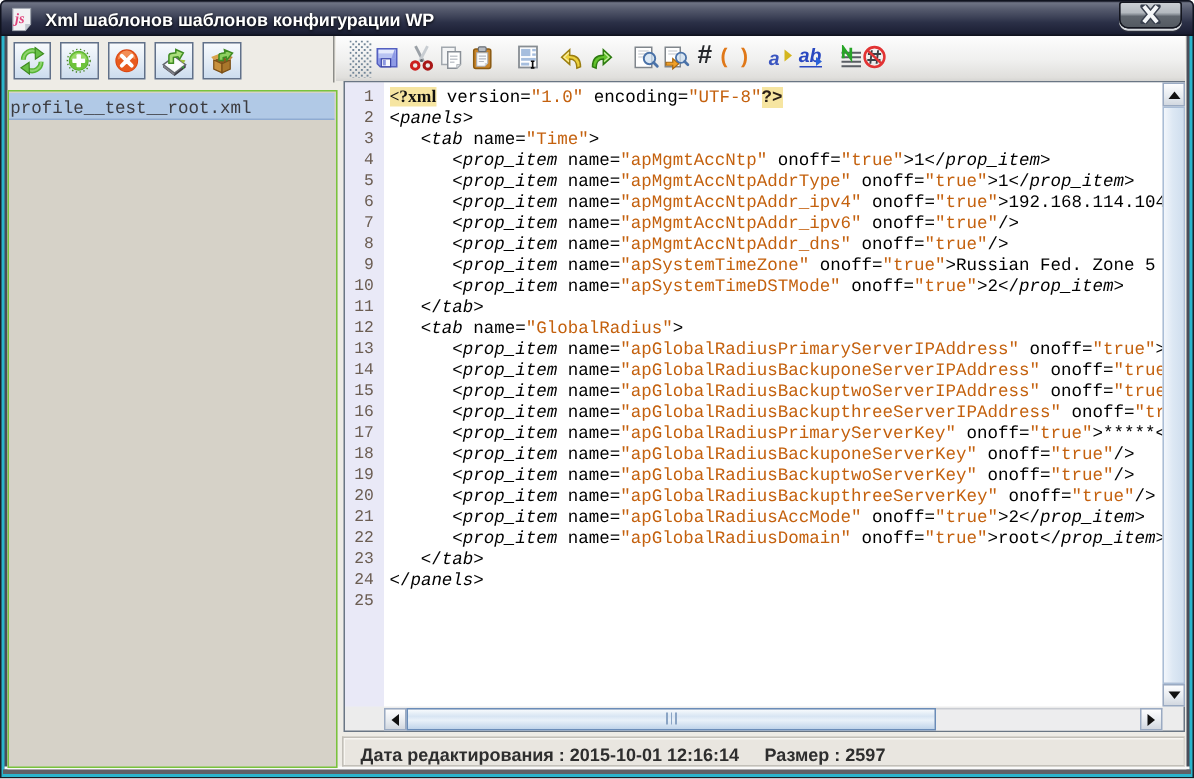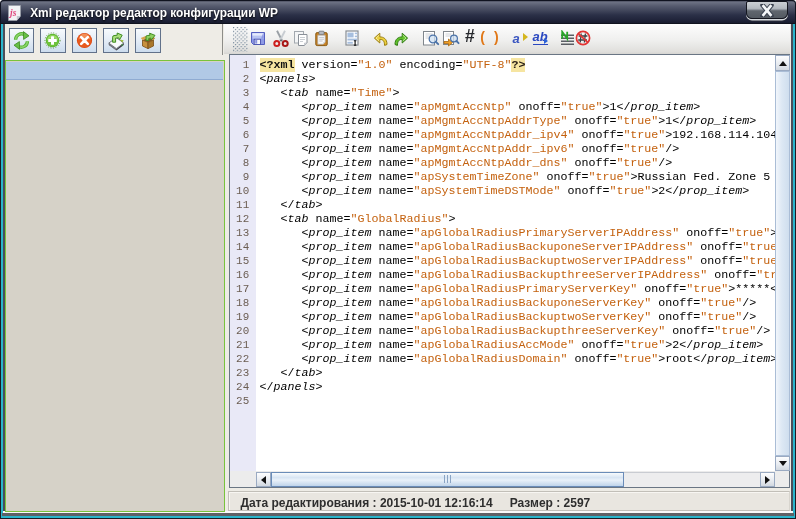--- a/index.html
+++ b/index.html
@@ -2,21 +2,21 @@
 <html><head><meta charset="utf-8">
 <style>
 html,body{margin:0;padding:0;width:796px;height:519px;overflow:hidden;background:#fff;
  font-family:"Liberation Sans",sans-serif;}
 *{box-sizing:border-box;}
 .abs{position:absolute;}
 #win{position:relative;width:796px;height:519px;}
 i{font-style:normal;}
 i.tg{font-style:italic;}
 i.st{color:#c4610e;}
-i.pi{font-weight:bold;background:#f6e5a1;color:#111;}
+i.pi{font-weight:bold;background:#f6e5a1;color:#111;font-family:Liberation Serif, serif;}
 i.pi2{font-weight:bold;background:#f6e5a1;color:#2a2018;}
 pre{margin:0;font-family:"Liberation Mono",monospace;}
 </style></head><body>
 <div id="win">
 
 <div class="abs" style="left:0;top:20px;width:796px;height:499px;background:#1c1c24;"></div>
 <div class="abs" style="left:0.8px;top:20px;width:794.2px;height:497.6px;background:#2ab5cc;"></div>
 <div class="abs" style="left:3px;top:20px;width:789.5px;height:494.5px;background:#4a4e5a;"></div>
 <div class="abs" style="left:4.5px;top:22px;width:786px;height:491.5px;background:#eeece6;"></div>
 <div class="abs" style="left:3px;top:510.9px;width:790px;height:2.2px;background:#fafafa;"></div>
@@ -24,21 +24,21 @@
 <div class="abs" style="left:0;top:0;width:796px;height:23.5px;border-radius:4px 4px 0 0;
 background:linear-gradient(#151827 0px,#6e7384 2px,#565b6e 6px,#3f4459 11px,#2b3047 15px,#20243a 20px,#171b2d 23.5px);
 box-shadow:inset 0 0 0 1px #10131f;"></div>
 <div class="abs" style="left:8px;top:4.5px;width:15px;height:15.5px;">
 <svg width="13" height="16" viewBox="0 0 13 16">
 <path d="M.5 .5 H12.5 V11 L8.8 15.5 H.5 Z" fill="#f2f2f4" stroke="#9aa0aa" stroke-width=".8"></path>
 <path d="M12.5 11 L8.8 15.5 L8.8 11 Z" fill="#c2c8d0"></path>
 <text x="2" y="10.5" font-family="Liberation Serif" font-style="italic" font-weight="bold" font-size="9.5" fill="#e0447c">js</text>
 </svg></div>
 <div class="abs" style="left:30.2px;top:5.8px;width:500px;height:16px;color:#fff;
-font-size:11.9px;font-weight:bold;text-shadow:0 1px 2px #000;">Xml редактор редактор конфигурации WP</div>
+font-size:11.9px;font-weight:bold;text-shadow:0 1px 2px #000;">Xml шаблонов шаблонов конфигурации WP</div>
 <div class="abs" style="left:745.5px;top:1px;width:42px;height:17.5px;border-radius:2px 2px 6px 6px;
 background:linear-gradient(#cbcfd4 0%,#b4b9bf 40%,#878d95 49%,#60666e 55%,#545a62 100%);
 border:1.6px solid #14161f;box-shadow:0 1.5px 0 #d6dade, 0 2.5px 0 #2a2d3a;"></div>
 <div class="abs" style="left:759.5px;top:3.2px;"><svg width="14" height="13" viewBox="0 0 14 13">
 <path d="M2.6 1.2 L11.4 11.8 M11.4 1.2 L2.6 11.8" stroke="#39404e" stroke-width="4.6" stroke-linecap="round"></path>
 <path d="M2.6 1.2 L11.4 11.8 M11.4 1.2 L2.6 11.8" stroke="#f4f6f8" stroke-width="2.7" stroke-linecap="butt"></path>
 </svg></div>
 <div class="abs" style="left:8.6px;top:27.8px;width:25.6px;height:25.6px;
 background:linear-gradient(#f7fafd,#e2ebf5 55%,#ccdcee);border:1.6px solid #61718a;"></div>
 <div class="abs" style="left:11.6px;top:30.8px;"><svg width="19" height="19" viewBox="0 0 19 19">
@@ -164,20 +164,21 @@
 <div class="abs" style="left:465px;top:26px;font-size:17.5px;font-weight:bold;color:#26282c;">#</div>
 <div class="abs" style="left:480.3px;top:28.5px;font-size:14px;font-weight:bold;color:#e07818;letter-spacing:2.6px;">( )</div>
 <div class="abs" style="left:512.5px;top:30.5px;font-size:13px;font-weight:bold;font-style:italic;color:#3a55c0;">a</div>
 <div class="abs" style="left:523px;top:33.2px;width:0;height:0;border-left:5.5px solid #d4b61e;border-top:4px solid transparent;border-bottom:4px solid transparent;"></div>
 <div class="abs" style="left:532.5px;top:30px;font-size:13px;font-weight:bold;font-style:italic;color:#2a48c0;border-bottom:1.4px solid #2a48c0;line-height:14px;">ab</div>
 <div class="abs" style="left:544px;top:38px;width:0;height:0;border-left:4.5px solid #2a62d8;border-top:3.5px solid transparent;border-bottom:3.5px solid transparent;"></div>
 <div class="abs" style="left:4.5px;top:60.2px;width:220.7px;height:452px;
 background:#d6d2c8;border:1.8px solid #79c33c;"></div>
 <div class="abs" style="left:6.3px;top:62px;width:217.1px;height:17.6px;
 background:#b1c9e6;border-bottom:1px solid #8fabd2;"></div>
+<pre class="abs" style="left:6.8px;top:64.5px;font-size:11.67px;color:#3c3c40;">profile__test__root.xml</pre>
 <div class="abs" style="left:228.5px;top:54.3px;width:561.8px;height:434px;
 border:1px solid #6a7684;background:#ececec;"></div>
 <div class="abs" style="left:229.5px;top:55.3px;width:26.1px;height:416px;background:#e9e9f7;"></div>
 <pre class="abs" style="left:229.5px;top:58.0px;width:19.7px;text-align:right;
 font-size:10.9px;line-height:14.02px;color:#6b5d52;">1
 2
 3
 4
 5
 6

